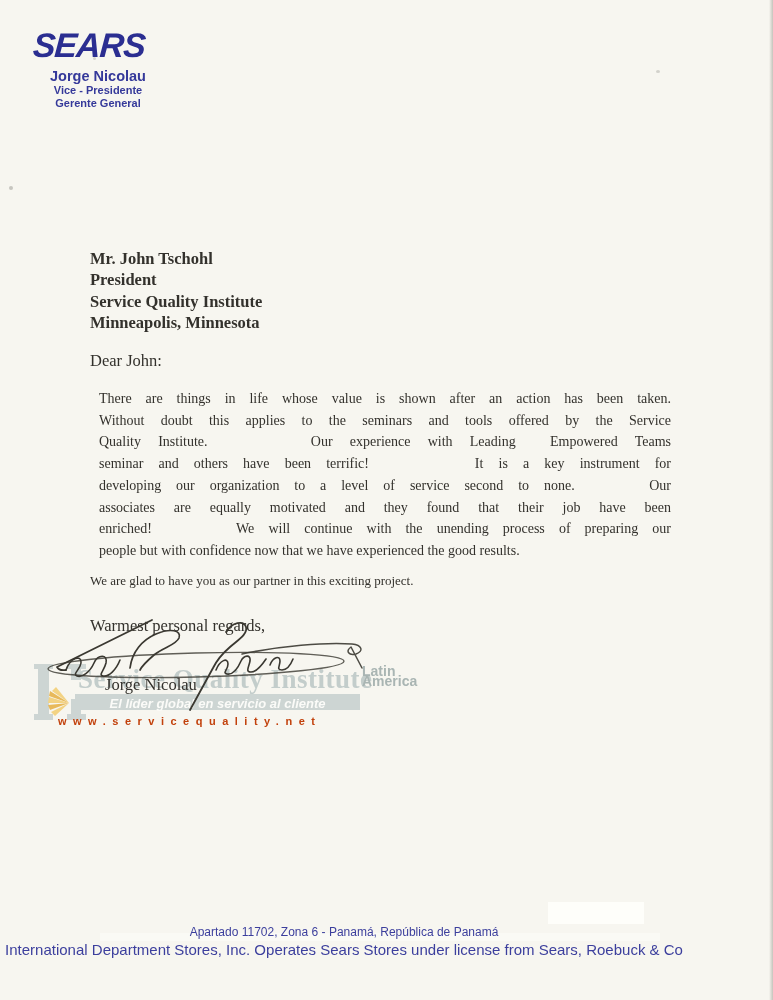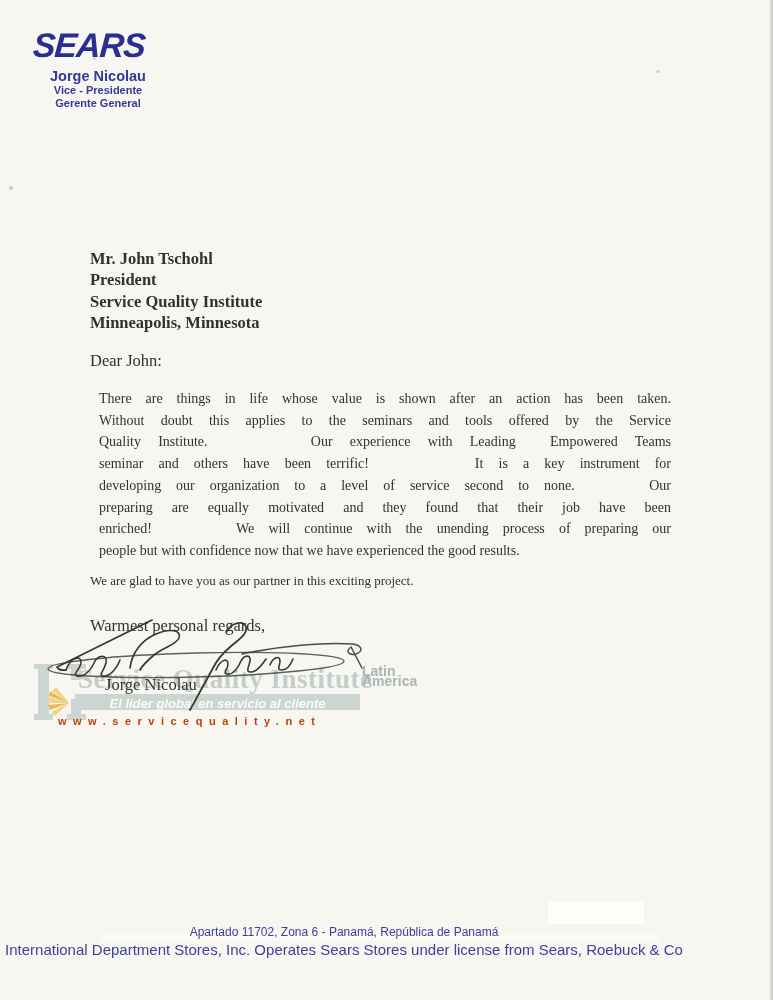--- a/index.html
+++ b/index.html
@@ -89,21 +89,21 @@
   </div>
 
   <div class="salutation">Dear John:</div>
 
   <div class="para1">
     <div class="para-line">There are things in life whose value is shown after an action has been taken.</div>
     <div class="para-line">Without doubt this applies to the seminars and tools offered by the Service</div>
     <div class="para-line">Quality Institute.&nbsp;&nbsp;&nbsp;&nbsp;&nbsp; Our experience with Leading&nbsp; Empowered Teams</div>
     <div class="para-line">seminar and others have been terrific!&nbsp;&nbsp;&nbsp;&nbsp;&nbsp;&nbsp; It is a key instrument for</div>
     <div class="para-line">developing our organization to a level of service second to none.&nbsp;&nbsp;&nbsp;&nbsp; Our</div>
-    <div class="para-line">preparing are equally motivated and they found that their job have been</div>
+    <div class="para-line">associates are equally motivated and they found that their job have been</div>
     <div class="para-line">enriched!&nbsp;&nbsp;&nbsp;&nbsp;&nbsp; We will continue with the unending process of preparing our</div>
     <div class="para-line last">people but with confidence now that we have experienced the good results.</div>
   </div>
 
   <div class="para2">We are glad to have you as our partner in this exciting project.</div>
 
   <div class="closing">Warmest personal regards,</div>
 
   <svg class="wm-icon" width="54" height="62" viewBox="0 0 54 62">
     <g fill="#cdd5d3">

